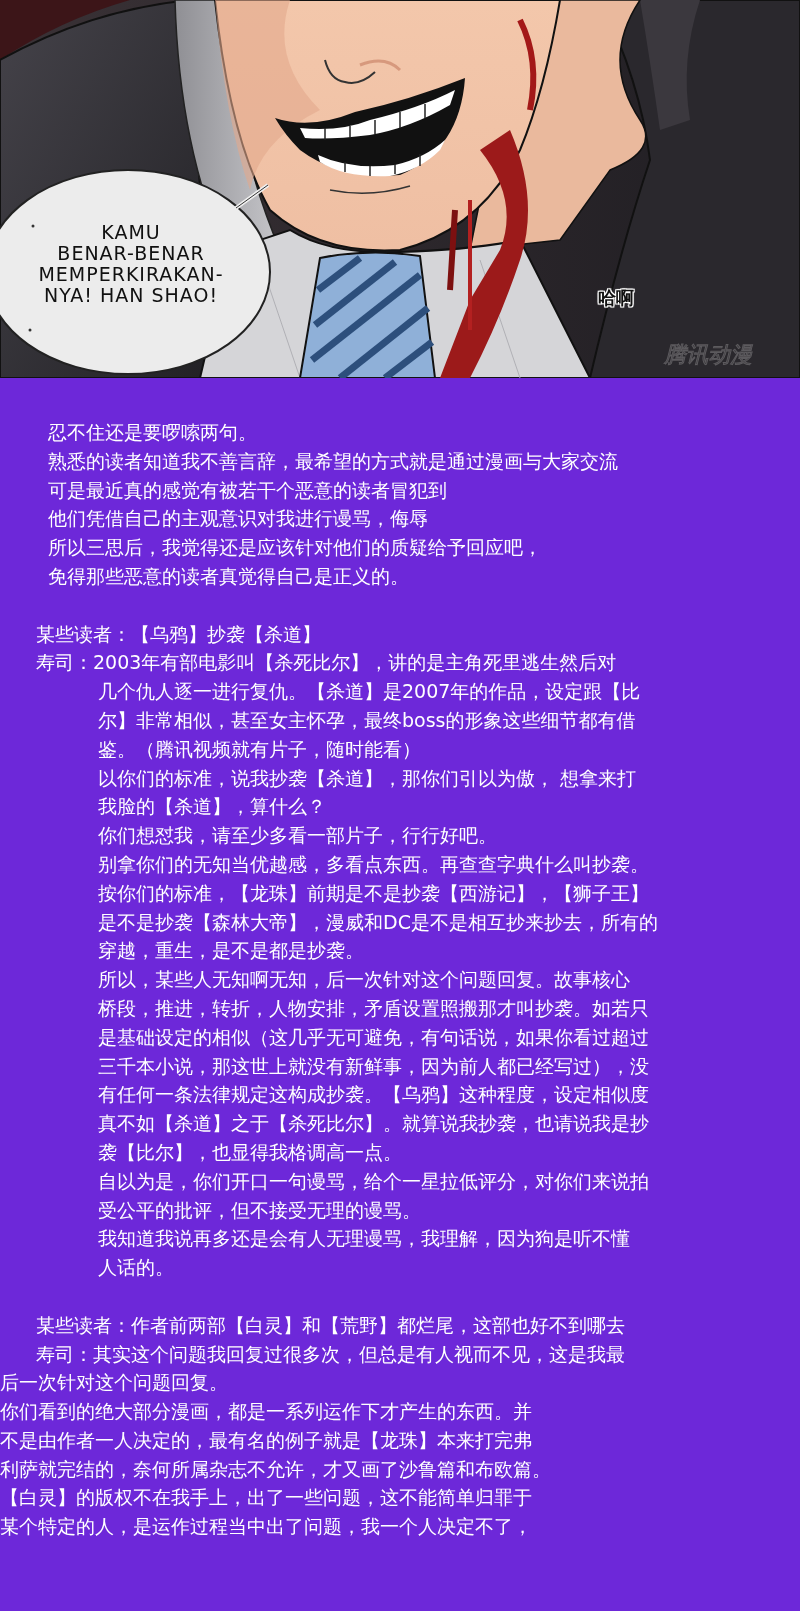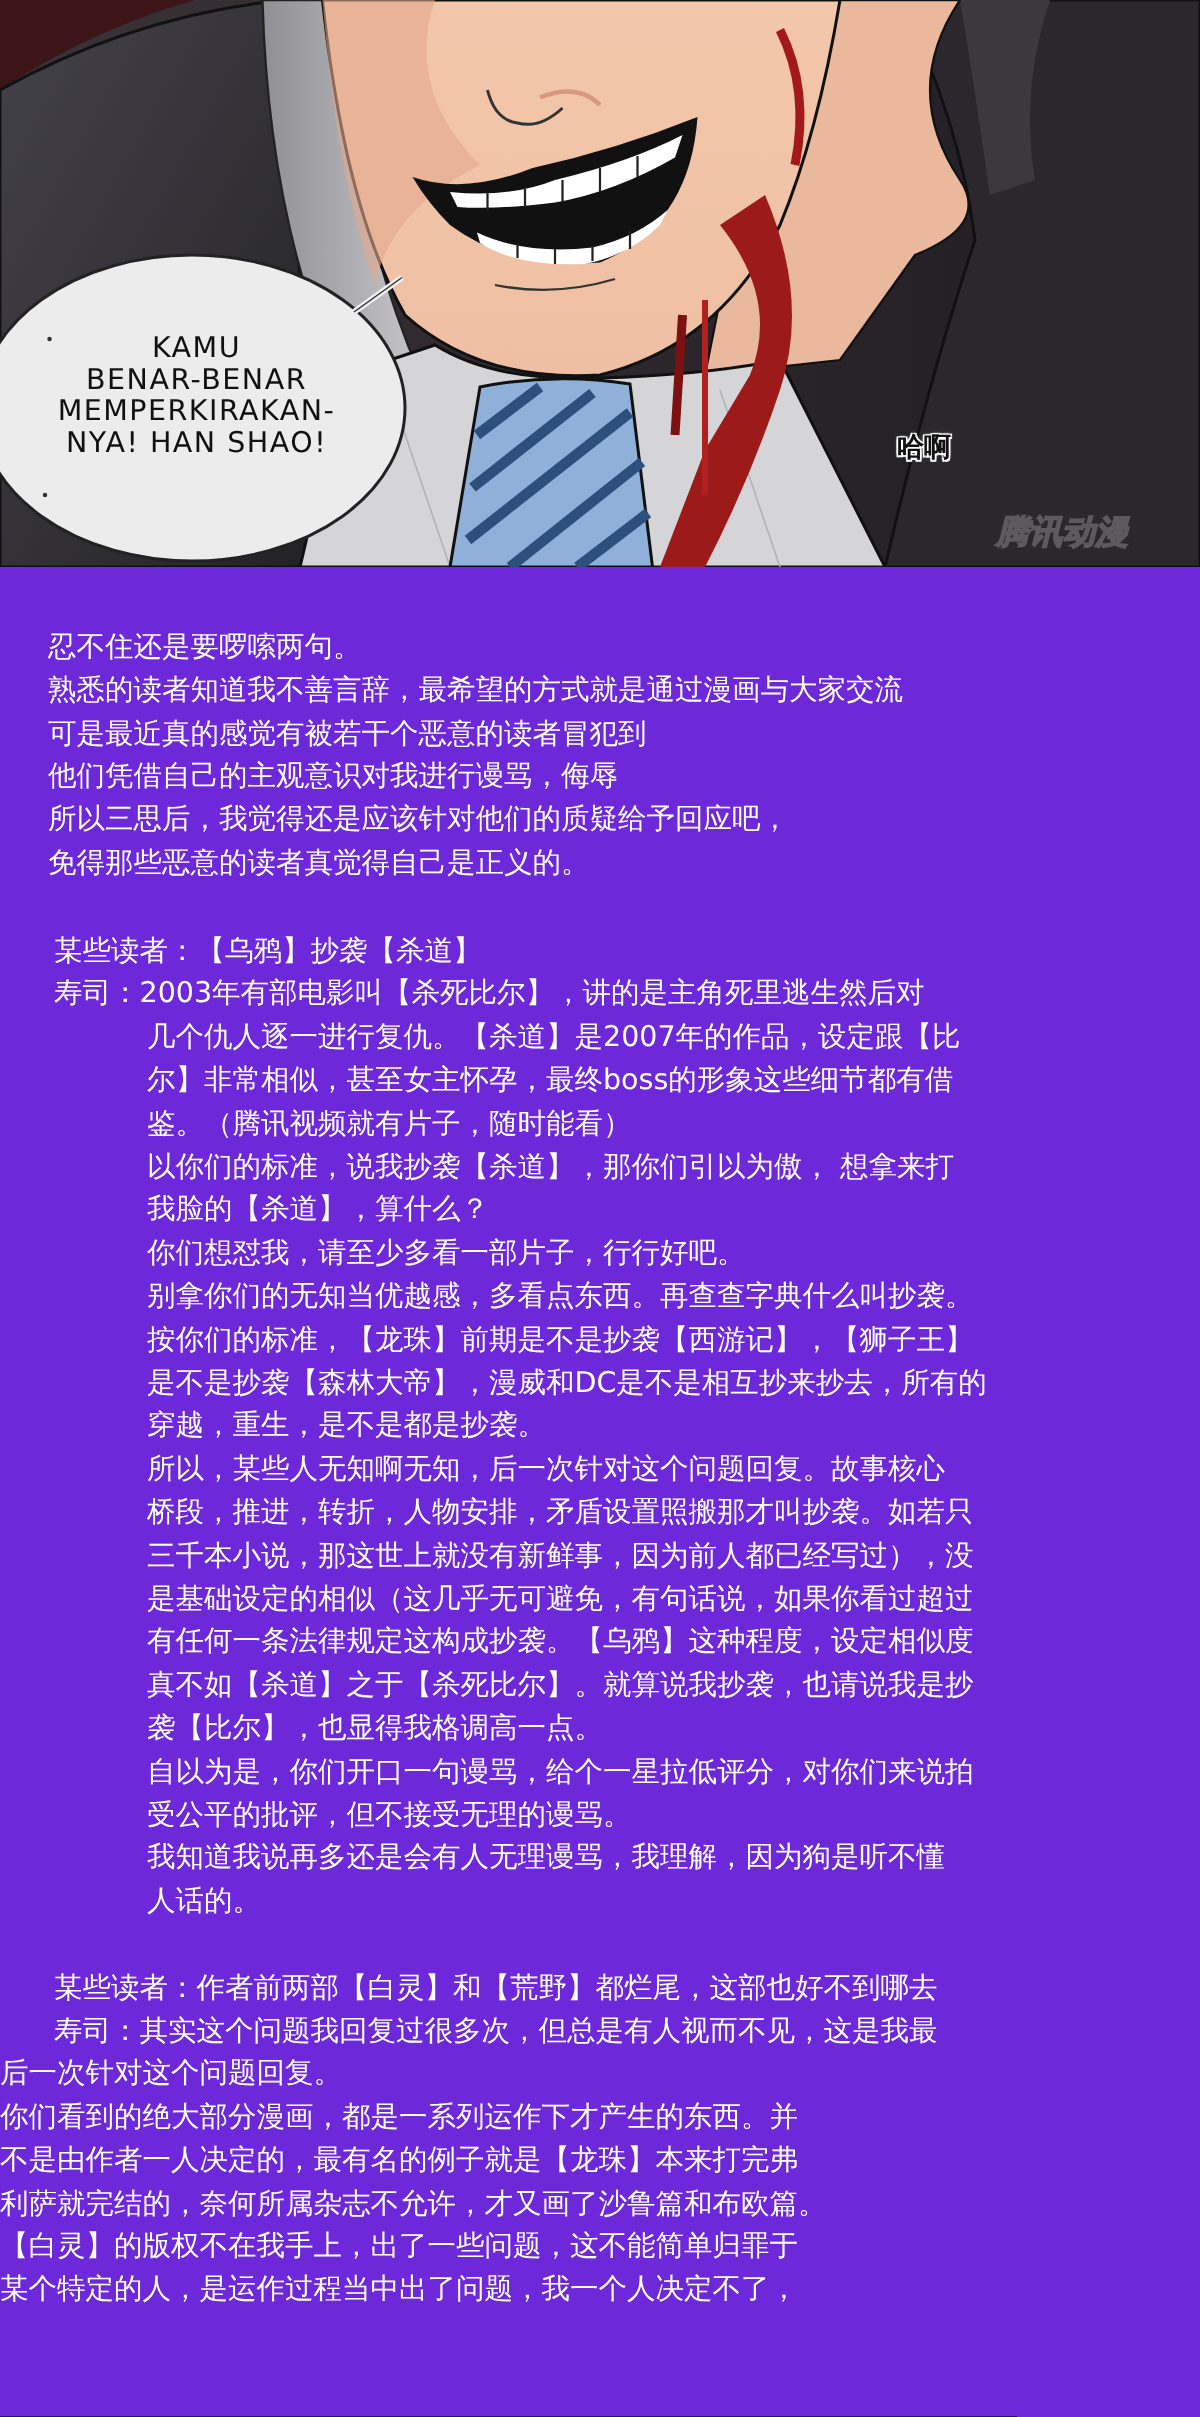--- a/index.html
+++ b/index.html
@@ -48,21 +48,21 @@
       font-size: 18px;
       color: #111;
       font-weight: bold;
       text-shadow: 0 0 2px #fff, 0 0 2px #fff, 1px 1px 0 #fff, -1px -1px 0 #fff, 1px -1px 0 #fff, -1px 1px 0 #fff;
     }
     .watermark {
       position: absolute;
       left: 664px;
       top: 340px;
       font-size: 22px;
-      font-weight: bold;
+      font-weight: normal;
       color: #3d3b3e;
       letter-spacing: 0px;
       -webkit-text-stroke: 1px #5c5a5e;
       font-style: italic;
     }
     
     .note {
       position: absolute;
       left: 0;
       top: 378px;
@@ -70,21 +70,21 @@
       padding-top: 40px;
       color: #ffffff;
       font-family: "DejaVu Sans", sans-serif;
       font-size: 19px;
       line-height: 28.8px;
     }
     .line {
       white-space: nowrap;
       display: block;
     }
-    .indent0 { padding-left: 32px; font-family: Liberation Mono, monospace; }
+    .indent0 { padding-left: 48px; }
     .indent1 { padding-left: 98px; }
     .indent2 { }
     .gap { height: 28.8px; display: block; }
     .row { display: flex; }
     .speaker { padding-left: 36px; white-space: nowrap; }
   </style>
 </head>
 <body>
 
 <div class="page">
@@ -211,22 +211,22 @@
       <span class="line indent1">鉴。（腾讯视频就有片子，随时能看）</span>
       <span class="line indent1">以你们的标准，说我抄袭【杀道】，那你们引以为傲， 想拿来打</span>
       <span class="line indent1">我脸的【杀道】，算什么？</span>
       <span class="line indent1">你们想怼我，请至少多看一部片子，行行好吧。</span>
       <span class="line indent1">别拿你们的无知当优越感，多看点东西。再查查字典什么叫抄袭。</span>
       <span class="line indent1">按你们的标准，【龙珠】前期是不是抄袭【西游记】，【狮子王】</span>
       <span class="line indent1">是不是抄袭【森林大帝】，漫威和DC是不是相互抄来抄去，所有的</span>
       <span class="line indent1">穿越，重生，是不是都是抄袭。</span>
       <span class="line indent1">所以，某些人无知啊无知，后一次针对这个问题回复。故事核心</span>
       <span class="line indent1">桥段，推进，转折，人物安排，矛盾设置照搬那才叫抄袭。如若只</span>
+      <span class="line indent1">是基础设定的相似（这几乎无可避免，有句话说，如果你看过超过</span>
       <span class="line indent1">三千本小说，那这世上就没有新鲜事，因为前人都已经写过），没</span>
-      <span class="line indent1">是基础设定的相似（这几乎无可避免，有句话说，如果你看过超过</span>
       <span class="line indent1">有任何一条法律规定这构成抄袭。【乌鸦】这种程度，设定相似度</span>
       <span class="line indent1">真不如【杀道】之于【杀死比尔】。就算说我抄袭，也请说我是抄</span>
       <span class="line indent1">袭【比尔】，也显得我格调高一点。</span>
       <span class="line indent1">自以为是，你们开口一句谩骂，给个一星拉低评分，对你们来说拍</span>
       <span class="line indent1">受公平的批评，但不接受无理的谩骂。</span>
       <span class="line indent1">我知道我说再多还是会有人无理谩骂，我理解，因为狗是听不懂</span>
       <span class="line indent1">人话的。</span>
     </div>
 
     <span class="gap"></span>

